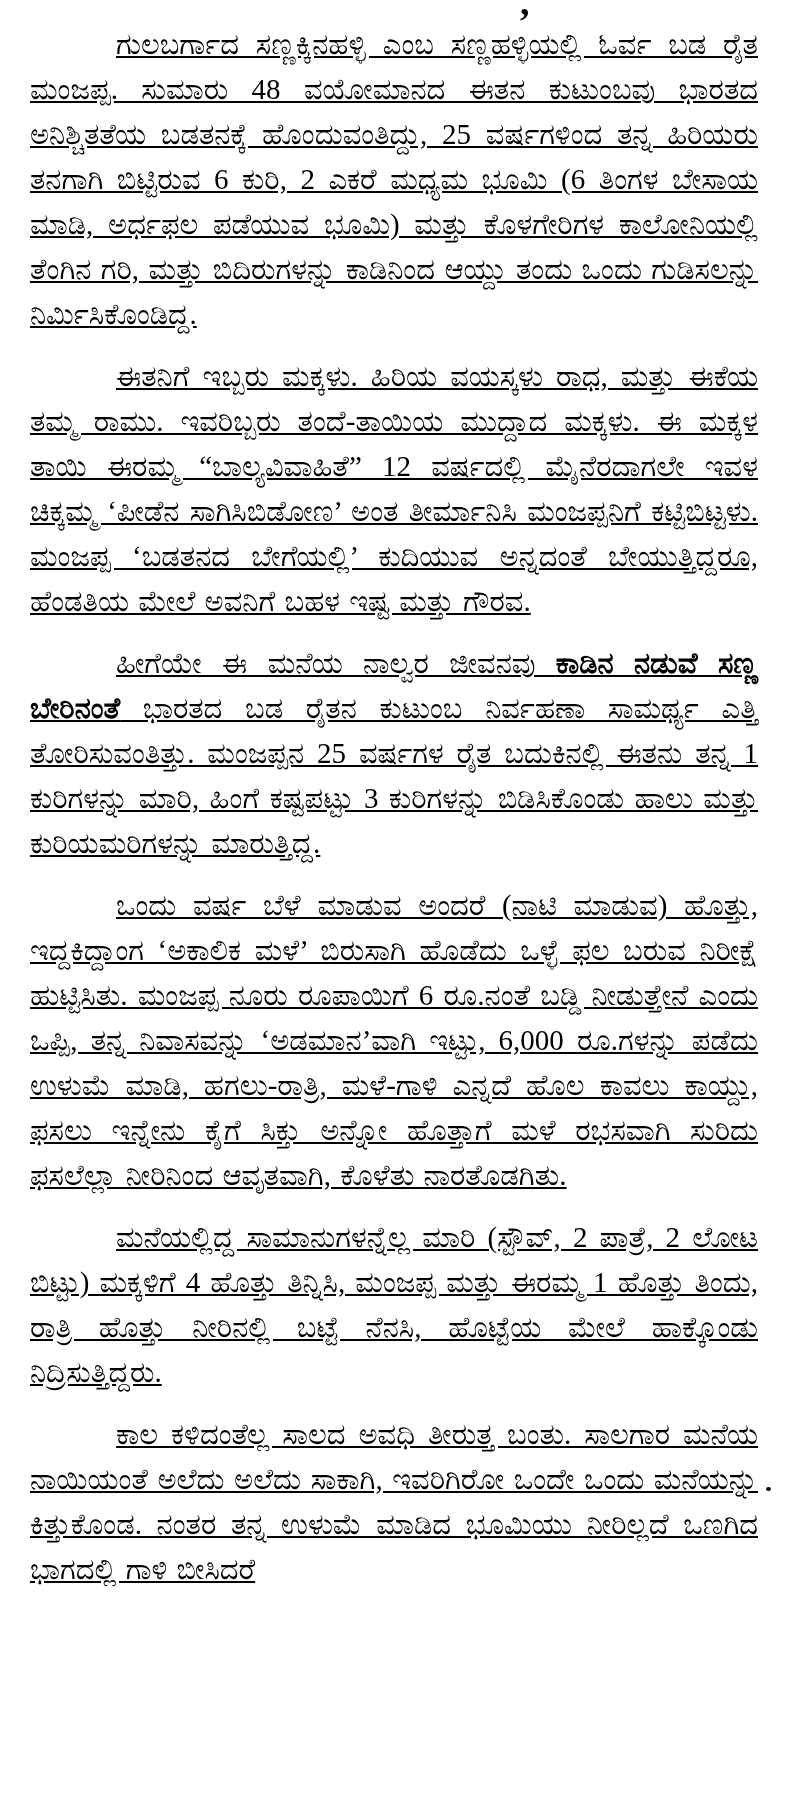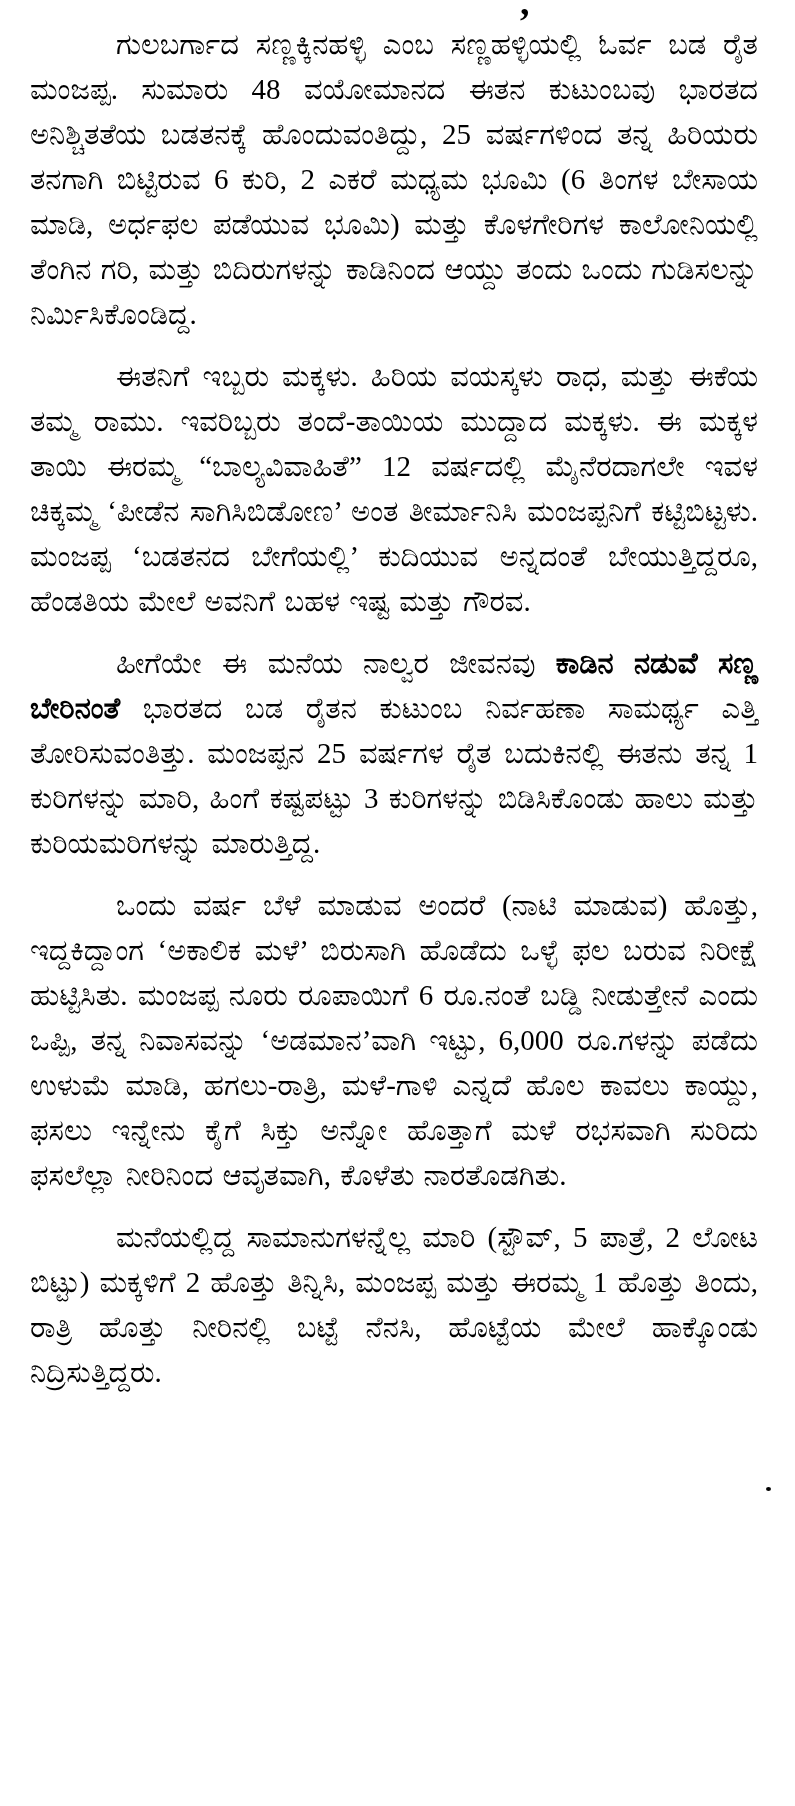--- a/index.html
+++ b/index.html
@@ -25,20 +25,21 @@
     position: absolute;
     left: 30px;
     top: 22px;
     width: 728px;
     font-family: "Liberation Serif", "DejaVu Serif", serif;
     font-size: 29px;
     line-height: 45px;
     color: #000;
     text-align: justify;
     word-spacing: 2px;
+    text-decoration: underline;
   }
   .para {
     margin: 0 0 17px 0;
     text-indent: 86px;
   }
   .para:last-child {
     margin-bottom: 0;
   }
   .para strong {
     font-weight: 700;
@@ -75,20 +76,21 @@
   <div class="text-column">
 
     <p class="para">ಗುಲಬರ್ಗಾದ ಸಣ್ಣಕ್ಕಿನಹಳ್ಳಿ ಎಂಬ ಸಣ್ಣಹಳ್ಳಿಯಲ್ಲಿ ಓರ್ವ ಬಡ ರೈತ ಮಂಜಪ್ಪ. ಸುಮಾರು 48 ವಯೋಮಾನದ ಈತನ ಕುಟುಂಬವು ಭಾರತದ ಅನಿಶ್ಚಿತತೆಯ ಬಡತನಕ್ಕೆ ಹೊಂದುವಂತಿದ್ದು, 25 ವರ್ಷಗಳಿಂದ ತನ್ನ ಹಿರಿಯರು ತನಗಾಗಿ ಬಿಟ್ಟಿರುವ 6 ಕುರಿ, 2 ಎಕರೆ ಮಧ್ಯಮ ಭೂಮಿ (6 ತಿಂಗಳ ಬೇಸಾಯ ಮಾಡಿ, ಅರ್ಧಫಲ ಪಡೆಯುವ ಭೂಮಿ) ಮತ್ತು ಕೊಳಗೇರಿಗಳ ಕಾಲೋನಿಯಲ್ಲಿ ತೆಂಗಿನ ಗರಿ, ಮತ್ತು ಬಿದಿರುಗಳನ್ನು ಕಾಡಿನಿಂದ ಆಯ್ದು ತಂದು ಒಂದು ಗುಡಿಸಲನ್ನು ನಿರ್ಮಿಸಿಕೊಂಡಿದ್ದ.</p>
 
     <p class="para">ಈತನಿಗೆ ಇಬ್ಬರು ಮಕ್ಕಳು. ಹಿರಿಯ ವಯಸ್ಕಳು ರಾಧ, ಮತ್ತು ಈಕೆಯ ತಮ್ಮ ರಾಮು. ಇವರಿಬ್ಬರು ತಂದೆ-ತಾಯಿಯ ಮುದ್ದಾದ ಮಕ್ಕಳು. ಈ ಮಕ್ಕಳ ತಾಯಿ ಈರಮ್ಮ “ಬಾಲ್ಯವಿವಾಹಿತೆ” 12 ವರ್ಷದಲ್ಲಿ ಮೈನೆರದಾಗಲೇ ಇವಳ ಚಿಕ್ಕಮ್ಮ ‘ಪೀಡೆನ ಸಾಗಿಸಿಬಿಡೋಣ’ ಅಂತ ತೀರ್ಮಾನಿಸಿ ಮಂಜಪ್ಪನಿಗೆ ಕಟ್ಟಿಬಿಟ್ಟಳು. ಮಂಜಪ್ಪ ‘ಬಡತನದ ಬೇಗೆಯಲ್ಲಿ’ ಕುದಿಯುವ ಅನ್ನದಂತೆ ಬೇಯುತ್ತಿದ್ದರೂ, ಹೆಂಡತಿಯ ಮೇಲೆ ಅವನಿಗೆ ಬಹಳ ಇಷ್ಟ ಮತ್ತು ಗೌರವ.</p>
 
     <p class="para"><span>ಹೀಗೆಯೇ ಈ ಮನೆಯ ನಾಲ್ವರ ಜೀವನವು </span><strong>ಕಾಡಿನ ನಡುವೆ ಸಣ್ಣ ಬೇರಿನಂತೆ</strong><span> ಭಾರತದ ಬಡ ರೈತನ ಕುಟುಂಬ ನಿರ್ವಹಣಾ ಸಾಮರ್ಥ್ಯ ಎತ್ತಿ ತೋರಿಸುವಂತಿತ್ತು. ಮಂಜಪ್ಪನ 25 ವರ್ಷಗಳ ರೈತ ಬದುಕಿನಲ್ಲಿ ಈತನು ತನ್ನ 1 ಕುರಿಗಳನ್ನು ಮಾರಿ, ಹಿಂಗೆ ಕಷ್ಟಪಟ್ಟು 3 ಕುರಿಗಳನ್ನು ಬಿಡಿಸಿಕೊಂಡು ಹಾಲು ಮತ್ತು ಕುರಿಯಮರಿಗಳನ್ನು ಮಾರುತ್ತಿದ್ದ.</span></p>
 
     <p class="para">ಒಂದು ವರ್ಷ ಬೆಳೆ ಮಾಡುವ ಅಂದರೆ (ನಾಟಿ ಮಾಡುವ) ಹೊತ್ತು, ಇದ್ದಕಿದ್ದಾಂಗ ‘ಅಕಾಲಿಕ ಮಳೆ’ ಬಿರುಸಾಗಿ ಹೊಡೆದು ಒಳ್ಳೆ ಫಲ ಬರುವ ನಿರೀಕ್ಷೆ ಹುಟ್ಟಿಸಿತು. ಮಂಜಪ್ಪ ನೂರು ರೂಪಾಯಿಗೆ 6 ರೂ.ನಂತೆ ಬಡ್ಡಿ ನೀಡುತ್ತೇನೆ ಎಂದು ಒಪ್ಪಿ, ತನ್ನ ನಿವಾಸವನ್ನು ‘ಅಡಮಾನ’ವಾಗಿ ಇಟ್ಟು, 6,000 ರೂ.ಗಳನ್ನು ಪಡೆದು ಉಳುಮೆ ಮಾಡಿ, ಹಗಲು-ರಾತ್ರಿ, ಮಳೆ-ಗಾಳಿ ಎನ್ನದೆ ಹೊಲ ಕಾವಲು ಕಾಯ್ದು, ಫಸಲು ಇನ್ನೇನು ಕೈಗೆ ಸಿಕ್ತು ಅನ್ನೋ ಹೊತ್ತಾಗೆ ಮಳೆ ರಭಸವಾಗಿ ಸುರಿದು ಫಸಲೆಲ್ಲಾ ನೀರಿನಿಂದ ಆವೃತವಾಗಿ, ಕೊಳೆತು ನಾರತೊಡಗಿತು.</p>
 
-    <p class="para">ಮನೆಯಲ್ಲಿದ್ದ ಸಾಮಾನುಗಳನ್ನೆಲ್ಲ ಮಾರಿ (ಸ್ಟೌವ್, 5 ಪಾತ್ರೆ, 2 ಲೋಟ ಬಿಟ್ಟು) ಮಕ್ಕಳಿಗೆ 2 ಹೊತ್ತು ತಿನ್ನಿಸಿ, ಮಂಜಪ್ಪ ಮತ್ತು ಈರಮ್ಮ 1 ಹೊತ್ತು ತಿಂದು, ರಾತ್ರಿ ಹೊತ್ತು ನೀರಿನಲ್ಲಿ ಬಟ್ಟೆ ನೆನಸಿ, ಹೊಟ್ಟೆಯ ಮೇಲೆ ಹಾಕ್ಕೊಂಡು ನಿದ್ರಿಸುತ್ತಿದ್ದರು.</p>
+    <p class="para">ಮನೆಯಲ್ಲಿದ್ದ ಸಾಮಾನುಗಳನ್ನೆಲ್ಲ ಮಾರಿ (ಸ್ಟೌವ್, 2 ಪಾತ್ರೆ, 2 ಲೋಟ ಬಿಟ್ಟು) ಮಕ್ಕಳಿಗೆ 4 ಹೊತ್ತು ತಿನ್ನಿಸಿ, ಮಂಜಪ್ಪ ಮತ್ತು ಈರಮ್ಮ 1 ಹೊತ್ತು ತಿಂದು, ರಾತ್ರಿ ಹೊತ್ತು ನೀರಿನಲ್ಲಿ ಬಟ್ಟೆ ನೆನಸಿ, ಹೊಟ್ಟೆಯ ಮೇಲೆ ಹಾಕ್ಕೊಂಡು ನಿದ್ರಿಸುತ್ತಿದ್ದರು.</p>
 
+    <p class="para">ಕಾಲ ಕಳಿದಂತೆಲ್ಲ ಸಾಲದ ಅವಧಿ ತೀರುತ್ತ ಬಂತು. ಸಾಲಗಾರ ಮನೆಯ ನಾಯಿಯಂತೆ ಅಲೆದು ಅಲೆದು ಸಾಕಾಗಿ, ಇವರಿಗಿರೋ ಒಂದೇ ಒಂದು ಮನೆಯನ್ನು ಕಿತ್ತುಕೊಂಡ. ನಂತರ ತನ್ನ ಉಳುಮೆ ಮಾಡಿದ ಭೂಮಿಯು ನೀರಿಲ್ಲದೆ ಒಣಗಿದ ಭಾಗದಲ್ಲಿ ಗಾಳಿ ಬೀಸಿದರೆ</p>
 
   </div>
 
   <span class="ink-speck"></span>
 
 </div>
 
 </body></html>

